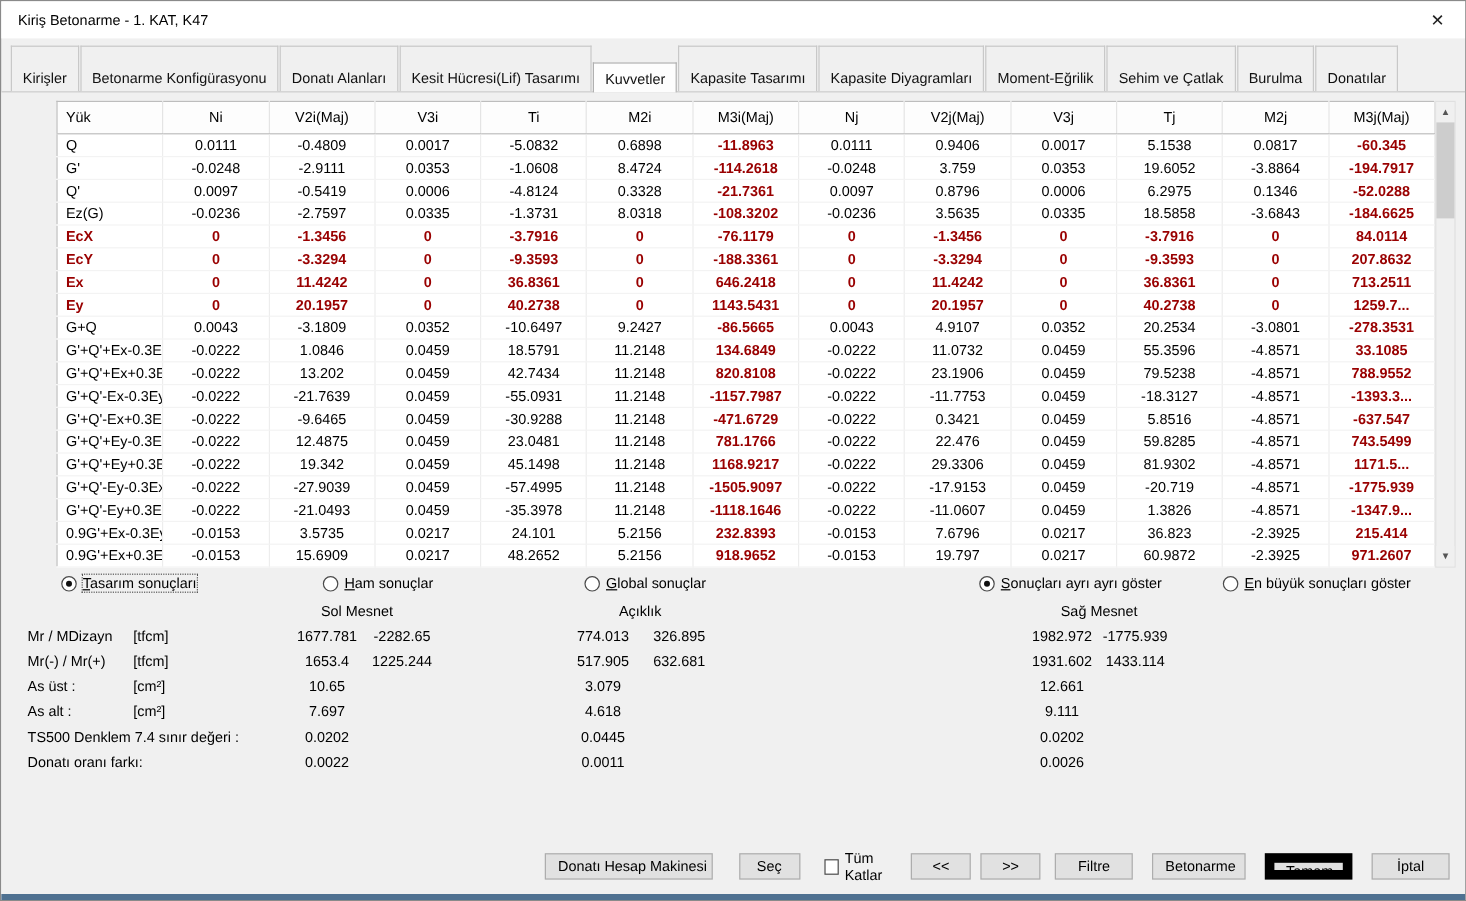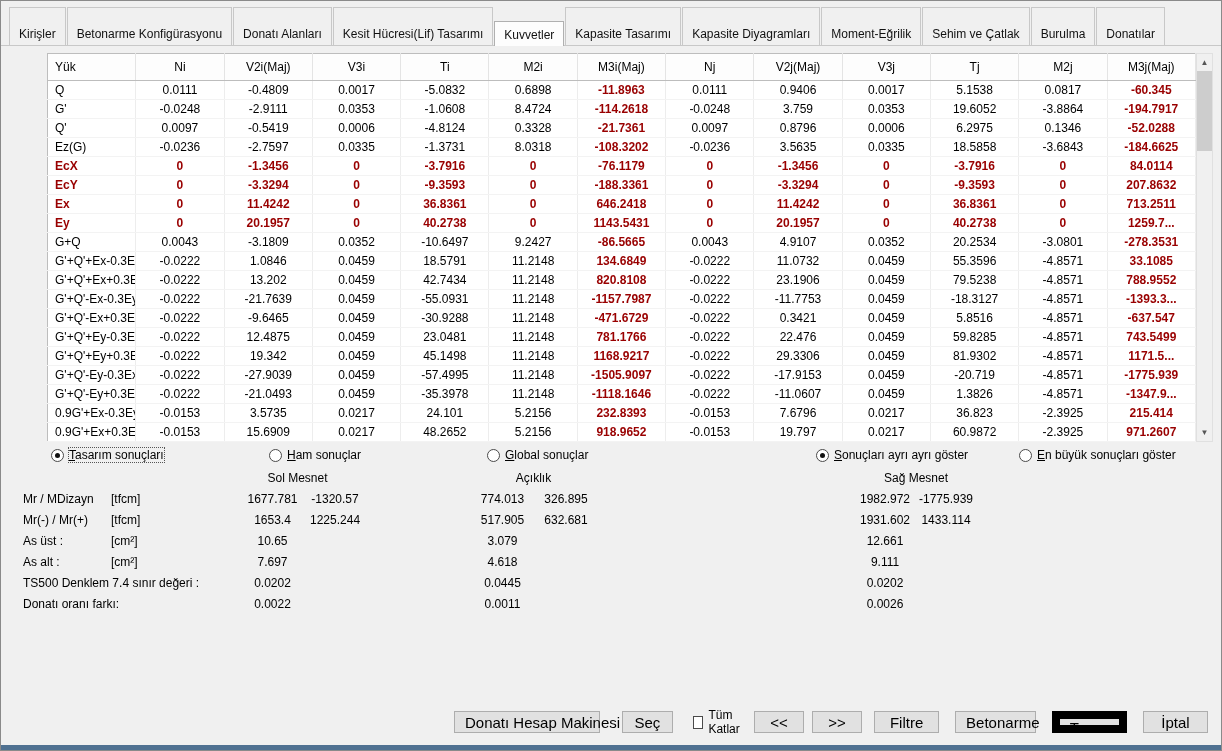--- a/index.html
+++ b/index.html
@@ -45,39 +45,43 @@
 
   
   .results { display:grid; grid-template-columns:88px 124px 75px 50px 110px 65px 62px 258px 60px 62px; padding:9px 11px 0 22px; row-gap:7px; align-items:center; flex:0 0 auto; }
   .results .group-header { grid-column:span 2; text-align:center; }
   .results .val { text-align:center; white-space:nowrap; }
   .results .res-label { white-space:nowrap; }
   .results .res-unit { white-space:nowrap; }
 
   
   .footer { margin-top:auto; display:flex; align-items:center; padding:0 13px 9px 13px; flex:0 0 auto; }
-  .btn { font-family:"Liberation Sans", sans-serif; font-size:15px; height:22px; background:#e1e1e1; border:1px solid #adadad; padding:0 10px; white-space:nowrap; color:#000; }
+  .btn { font-family:"Liberation Sans", sans-serif; font-size:12px; height:22px; background:#e1e1e1; border:1px solid #adadad; padding:0 10px; white-space:nowrap; color:#000; }
   .btn-calc { margin-left:440px; min-width:131px; }
   .btn-sec { margin-left:22px; min-width:51px; }
   .chk { display:flex; align-items:center; gap:5px; margin-left:20px; }
   .chk .box { width:13px; height:13px; background:#fff; border:1px solid #4a4a4a; }
   .btn-prev { margin-left:auto; min-width:50px; }
   .btn-next { margin-left:8px; min-width:50px; }
   .btn-filter { margin-left:12px; min-width:65px; }
   .btn-concrete { margin-left:16px; min-width:70px; }
   .btn-ok { margin-left:16px; min-width:65px; border:8px solid #000000; }
   .btn-cancel { margin-left:16px; min-width:65px; }
 
   .bottom-edge { height:5px; background:#4f7191; flex:0 0 auto; }
 </style>
 </head>
 <body>
 
 <div class="window">
 
+  <div class="titlebar">
+    <span class="title-text">Kiriş Betonarme - 1. KAT, K47</span>
+    <span class="close-btn">✕</span>
+  </div>
 
   <div class="tabstrip">
       <div class="tab">Kirişler</div>
       <div class="tab">Betonarme Konfigürasyonu</div>
       <div class="tab">Donatı Alanları</div>
       <div class="tab">Kesit Hücresi(Lif) Tasarımı</div>
       <div class="tab active">Kuvvetler</div>
       <div class="tab">Kapasite Tasarımı</div>
       <div class="tab">Kapasite Diyagramları</div>
       <div class="tab">Moment-Eğrilik</div>
@@ -431,21 +435,21 @@
         <div></div>
         <div></div>
         <div class="group-header" style="grid-column: span 2;">Sol Mesnet</div>
         <div></div>
         <div class="group-header" style="grid-column: span 2;">Açıklık</div>
         <div></div>
         <div class="group-header" style="grid-column: span 2;">Sağ Mesnet</div>
         <div class="res-label">Mr / MDizayn</div>
         <div class="res-unit">[tfcm]</div>
         <div class="val">1677.781</div>
-        <div class="val">-1320.57</div>
+        <div class="val">-2282.65</div>
         <div></div>
         <div class="val">774.013</div>
         <div class="val">326.895</div>
         <div></div>
         <div class="val">1982.972</div>
         <div class="val">-1775.939</div>
         <div class="res-label">Mr(-) / Mr(+)</div>
         <div class="res-unit">[tfcm]</div>
         <div class="val">1653.4</div>
         <div class="val">1225.244</div>

